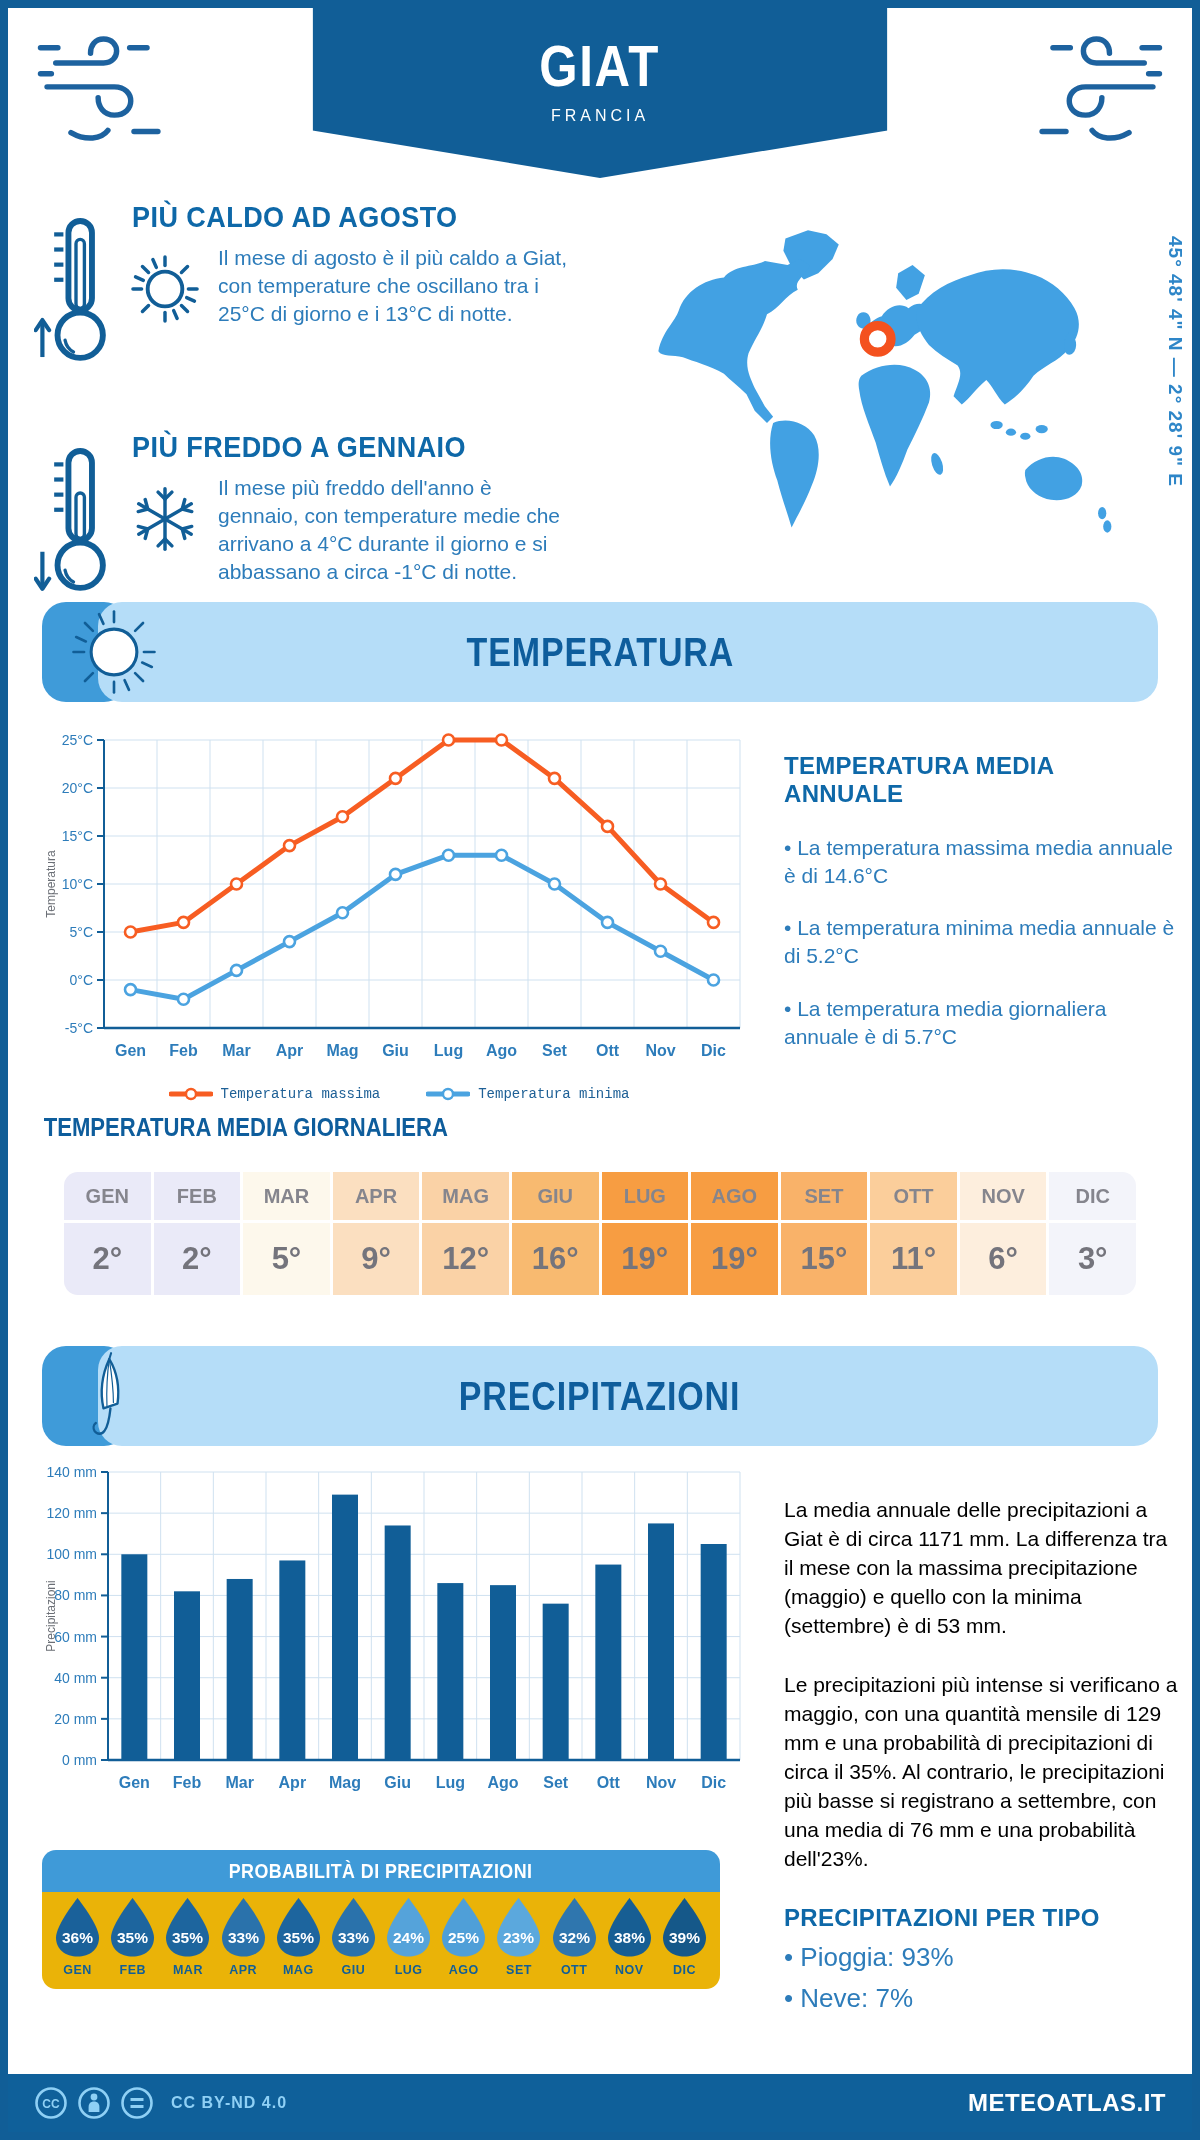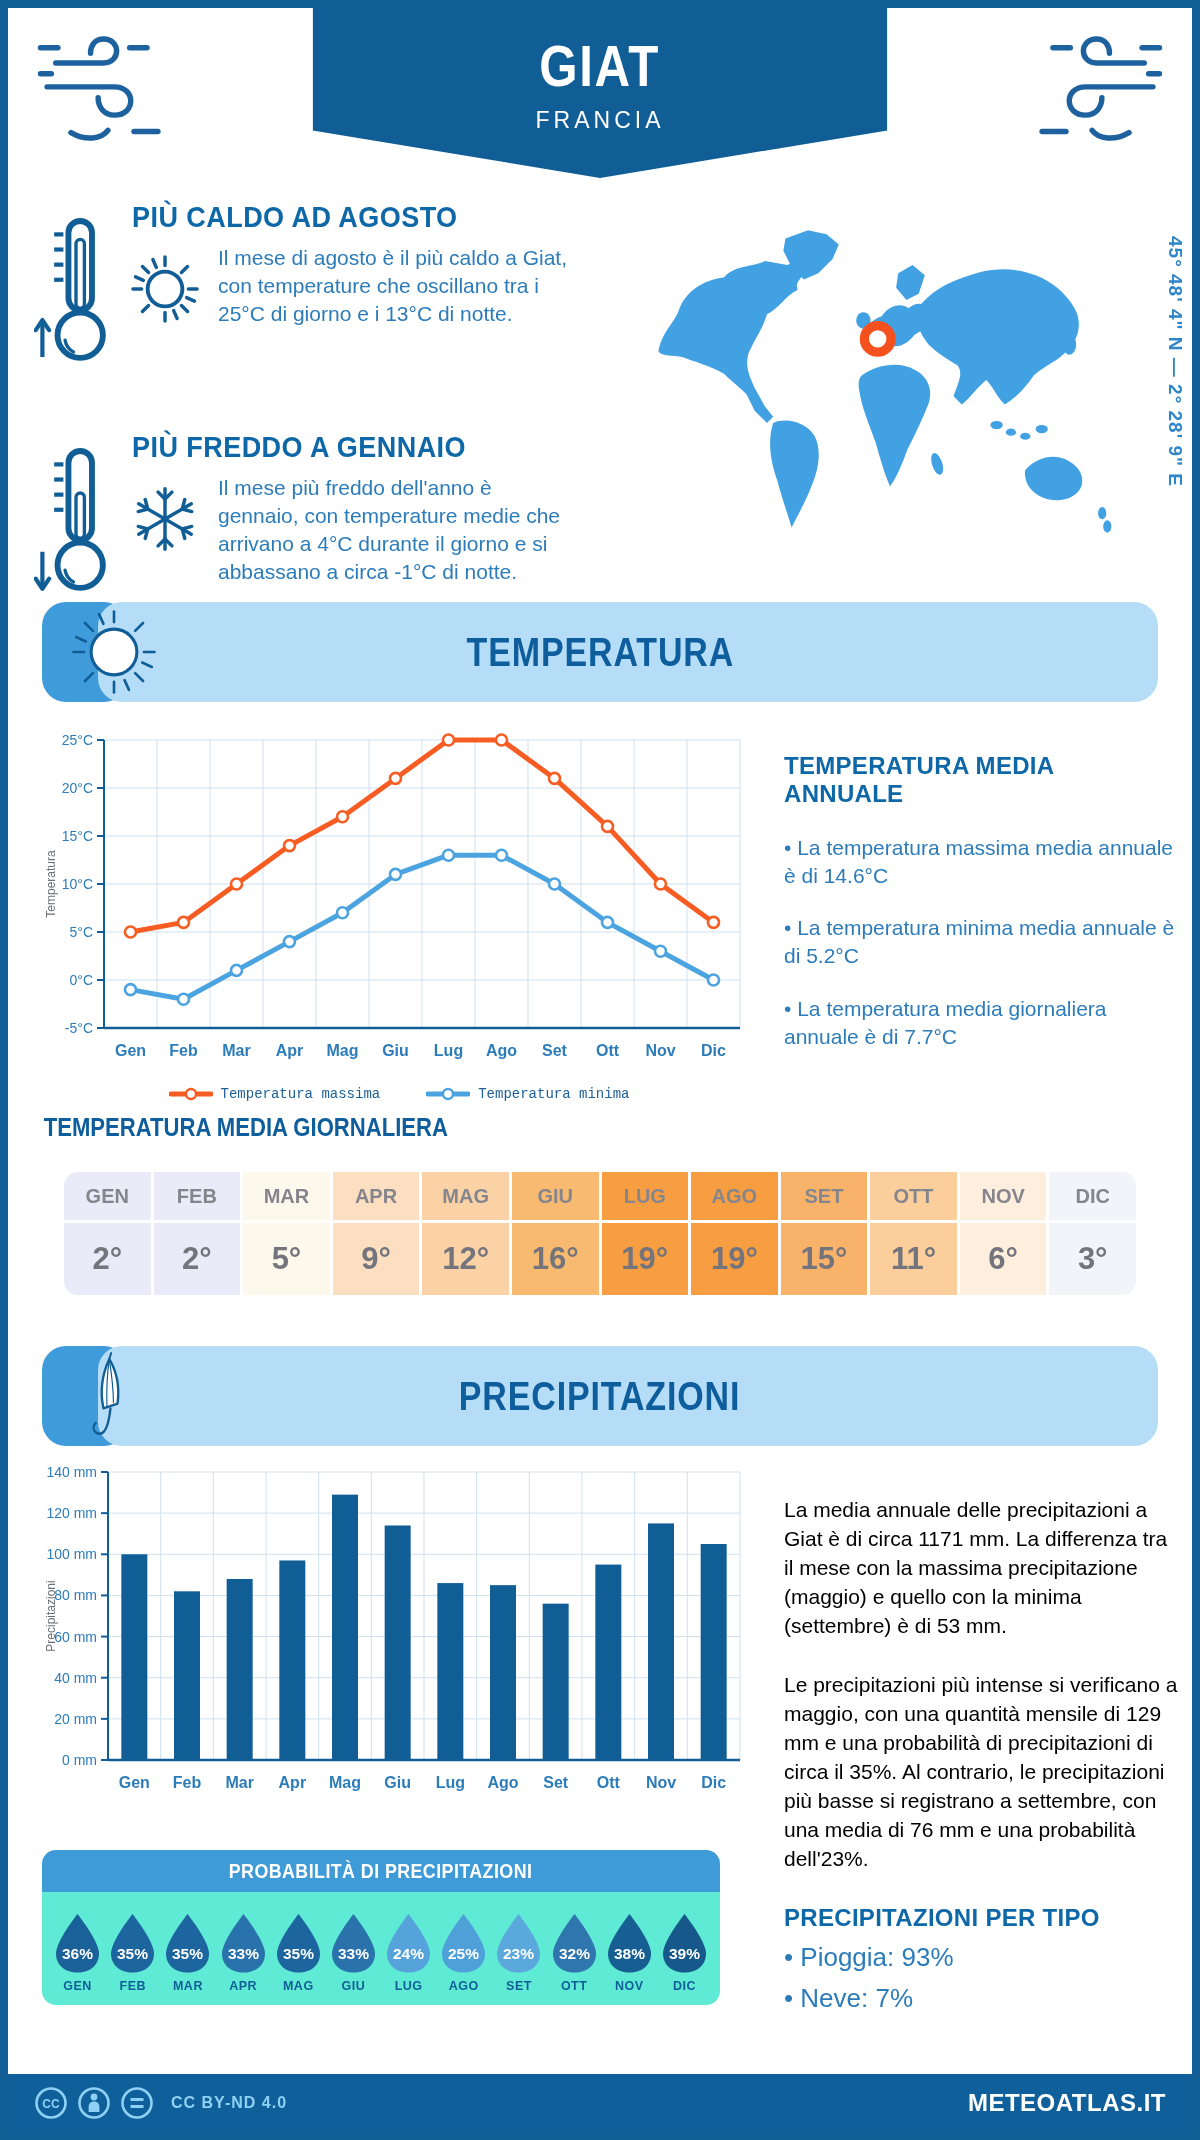--- a/index.html
+++ b/index.html
@@ -6,21 +6,21 @@
   .page{position:relative;width:1200px;height:2140px;background:#fff;
     border:8px solid #115e97;box-sizing:border-box;overflow:hidden;
     font-family:"Liberation Sans",sans-serif;margin:0 auto;}
   .condensed{display:inline-block;transform:scaleX(.85);transform-origin:center;}
 
   
   .banner{position:absolute;top:0;left:50%;transform:translateX(-50%);
     width:575px;height:170px;background:#115e97;color:#fff;text-align:center;
     clip-path:polygon(0 0,100% 0,100% 72%,50% 100%,0 72%);}
   .banner-title{margin-top:24px;font-size:58px;font-weight:bold;letter-spacing:2px;}
-  .banner-sub{margin-top:8px;font-size:23px;letter-spacing:4px;}
+  .banner-sub{margin-top:8px;font-size:16px;letter-spacing:4px;}
   .wind{position:absolute;top:18px;width:150px;height:125px;}
   .wind.left{left:26px;}
   .wind.right{right:26px;transform:scaleX(-1);}
 
   
   .highlights{position:absolute;top:188px;left:26px;width:600px;}
   .highlight{display:flex;margin-bottom:44px;}
   .thermo{width:84px;height:186px;flex:none;}
   .hl-main{margin-left:14px;}
   .hl-main h2{margin:4px 0 10px 0;font-size:30px;color:#0e68a8;letter-spacing:.5px;}
@@ -66,21 +66,21 @@
   .ttable{position:absolute;top:1164px;left:56px;right:56px;display:grid;
     grid-template-columns:repeat(12,1fr);gap:3px;border-radius:14px;overflow:hidden;}
   .tcell{display:flex;align-items:center;justify-content:center;}
   .tcell.m{height:48px;font-size:20px;font-weight:bold;color:#85858d;}
   .tcell.v{height:72px;font-size:31px;font-weight:bold;color:#74747c;}
 
   
   .prob{position:absolute;top:1842px;left:34px;width:678px;}
   .prob-header{background:#3f9ad8;border-radius:14px 14px 0 0;height:42px;display:flex;
     align-items:center;justify-content:center;color:#fff;font-size:21px;font-weight:bold;letter-spacing:.5px;}
-  .drops{background:#5eead4;border-radius:0 0 14px 14px;display:flex;padding:20px 8px 12px 8px;}
+  .drops{background:#eab308;border-radius:0 0 14px 14px;display:flex;padding:4px 8px 12px 8px;}
   .drop{flex:1;display:flex;flex-direction:column;align-items:center;}
   .drop .mon{margin-top:5px;font-size:12.5px;font-weight:bold;color:#115e97;letter-spacing:.5px;}
 
   .bytype{position:absolute;top:1896px;left:776px;width:392px;}
   .bytype h3{margin-bottom:10px;}
   .bytype p{margin:0 0 10px 0;font-size:26px;color:#2d7cba;}
 
   
   .footer{position:absolute;left:0;right:0;bottom:0;height:58px;background:#0f609a;
     display:flex;align-items:center;justify-content:space-between;padding:0 26px;box-sizing:border-box;}
@@ -356,21 +356,21 @@
           </svg>
           <span>Temperatura minima</span>
         </div>
       </div>
   </div>
 
   <div class="annual">
     <h3>TEMPERATURA MEDIA ANNUALE</h3>
     <p>• La temperatura massima media annuale è di 14.6°C</p>
     <p>• La temperatura minima media annuale è di 5.2°C</p>
-    <p>• La temperatura media giornaliera annuale è di 7.7°C</p>
+    <p>• La temperatura media giornaliera annuale è di 5.7°C</p>
   </div>
 
   <h3 class="table-title"><span class="condensed">TEMPERATURA MEDIA GIORNALIERA</span></h3>
   <div class="ttable" id="temp-table">
       <div class="tcell m" style="background: rgb(234, 234, 248);">GEN</div>
       <div class="tcell m" style="background: rgb(234, 234, 248);">FEB</div>
       <div class="tcell m" style="background: rgb(253, 248, 236);">MAR</div>
       <div class="tcell m" style="background: rgb(251, 223, 192);">APR</div>
       <div class="tcell m" style="background: rgb(250, 210, 166);">MAG</div>
       <div class="tcell m" style="background: rgb(248, 186, 112);">GIU</div>

